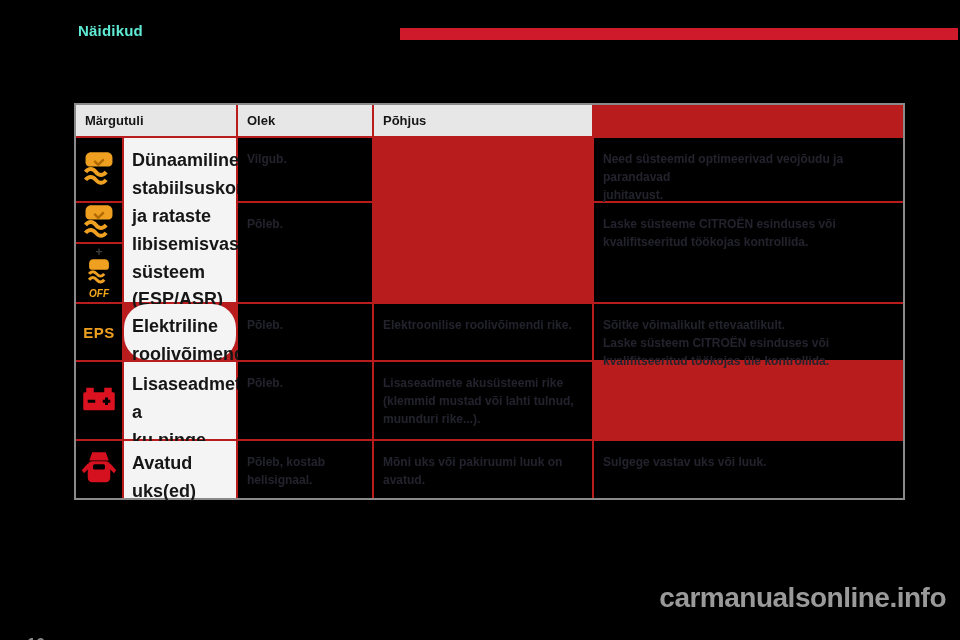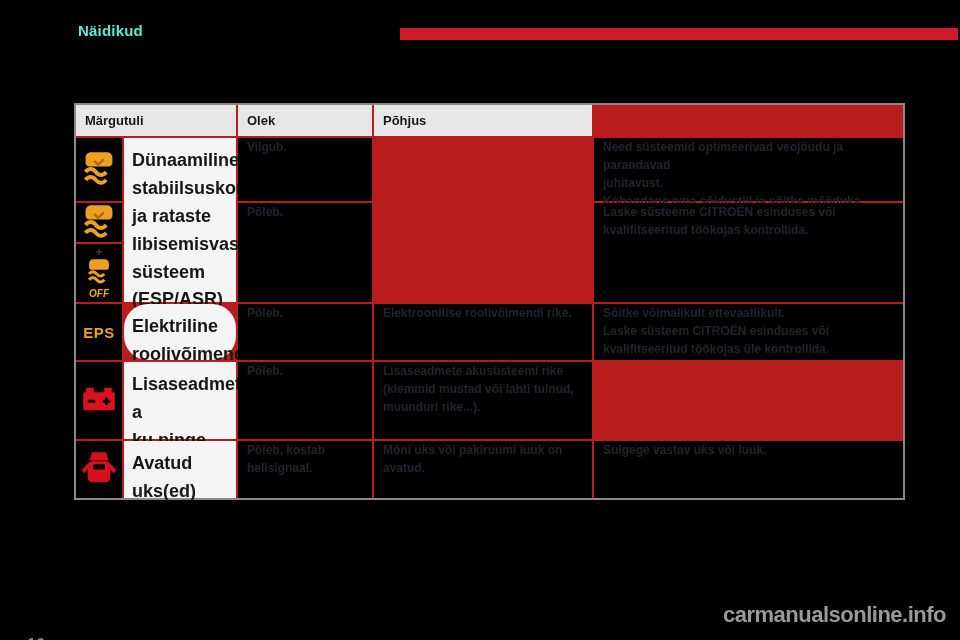--- a/index.html
+++ b/index.html
@@ -33,41 +33,41 @@
   .icon-cell{
     background:#000;display:flex;flex-direction:column;
     align-items:center;justify-content:center;gap:1px;
   }
   .label-cell{
     background:#f4f4f4;color:#161616;font-weight:bold;font-size:18px;
     padding:9px 8px;white-space:pre-line;line-height:1.55;
   }
   .body-cell{
     background:#000;color:#23232e;font-weight:bold;font-size:12px;
-    padding:0 9px;white-space:pre-line;line-height:1.5;
+    padding:12px 9px;white-space:pre-line;line-height:1.5;
   }
   .c3{grid-column:3;} .c4{grid-column:4;} .c5{grid-column:5;}
   .r2{grid-row:2;} .r34{grid-row:3/5;} .r5{grid-row:5;} .r6{grid-row:6;} .r7{grid-row:7;}
   .ic-r2{grid-column:1;grid-row:2;} .ic-r3{grid-column:1;grid-row:3;}
   .ic-r4{grid-column:1;grid-row:4;} .ic-r5{grid-column:1;grid-row:5;}
   .ic-r6{grid-column:1;grid-row:6;} .ic-r7{grid-column:1;grid-row:7;}
   .lb-esp{grid-column:2;grid-row:2/5;}
   .lb-eps{grid-column:2;grid-row:5;border-radius:24px;}
   .lb-batt{grid-column:2;grid-row:6;}
   .lb-door{grid-column:2;grid-row:7;}
   .eps-text{color:#F0A021;font-weight:bold;font-size:15px;letter-spacing:0.5px;}
   .plus-glyph{color:#3d3d3d;font-weight:bold;font-size:12px;line-height:10px;}
   .off-text{color:#F5A81C;font-weight:bold;font-size:10px;font-style:italic;line-height:10px;}
   .page-number{
     position:absolute;left:27px;top:636px;
     font-size:16px;font-weight:bold;color:#8a8a8a;
   }
   .watermark{
-    position:absolute;right:14px;top:602px;
-    font-size:22px;font-weight:bold;color:#9a9a9a;letter-spacing:-0.5px;
+    position:absolute;right:14px;top:582px;
+    font-size:28px;font-weight:bold;color:#9a9a9a;letter-spacing:-0.5px;
   }
 </style>
 </head>
 <body>
 
 <div class="page-title">Näidikud</div>
 <div class="accent-bar"></div>
 
 <div class="tbl">
 

